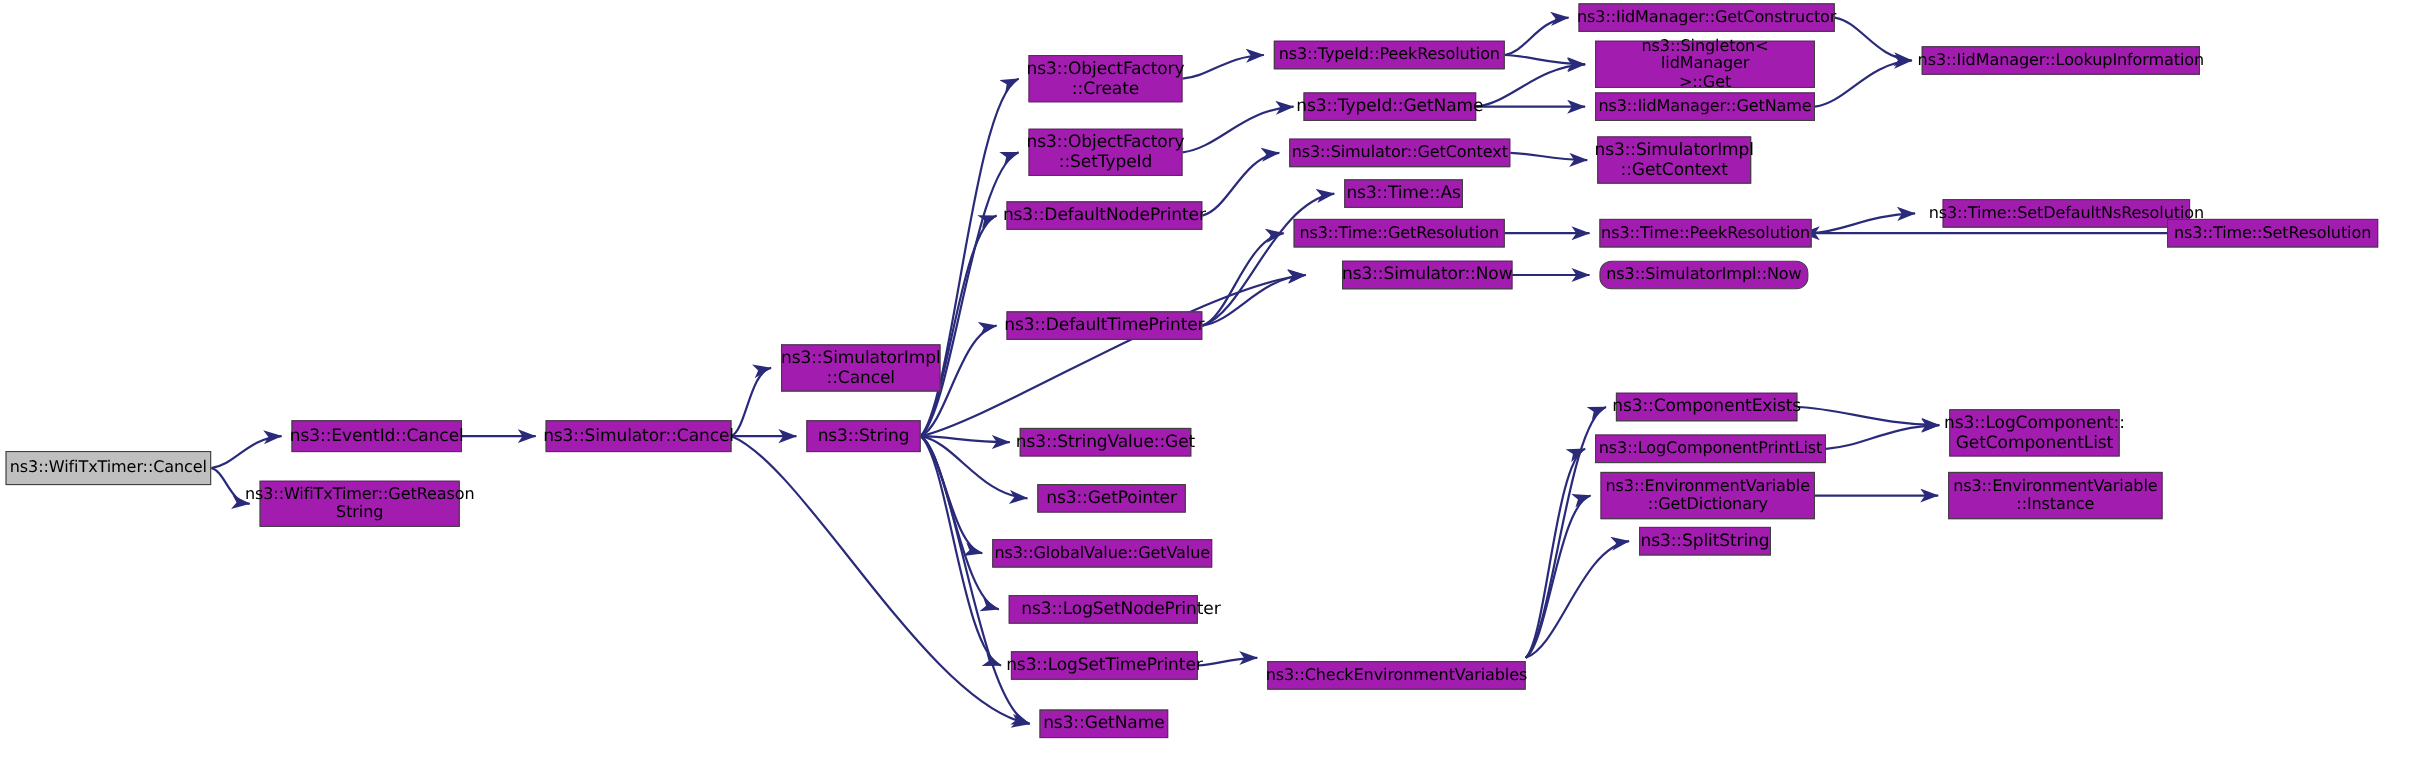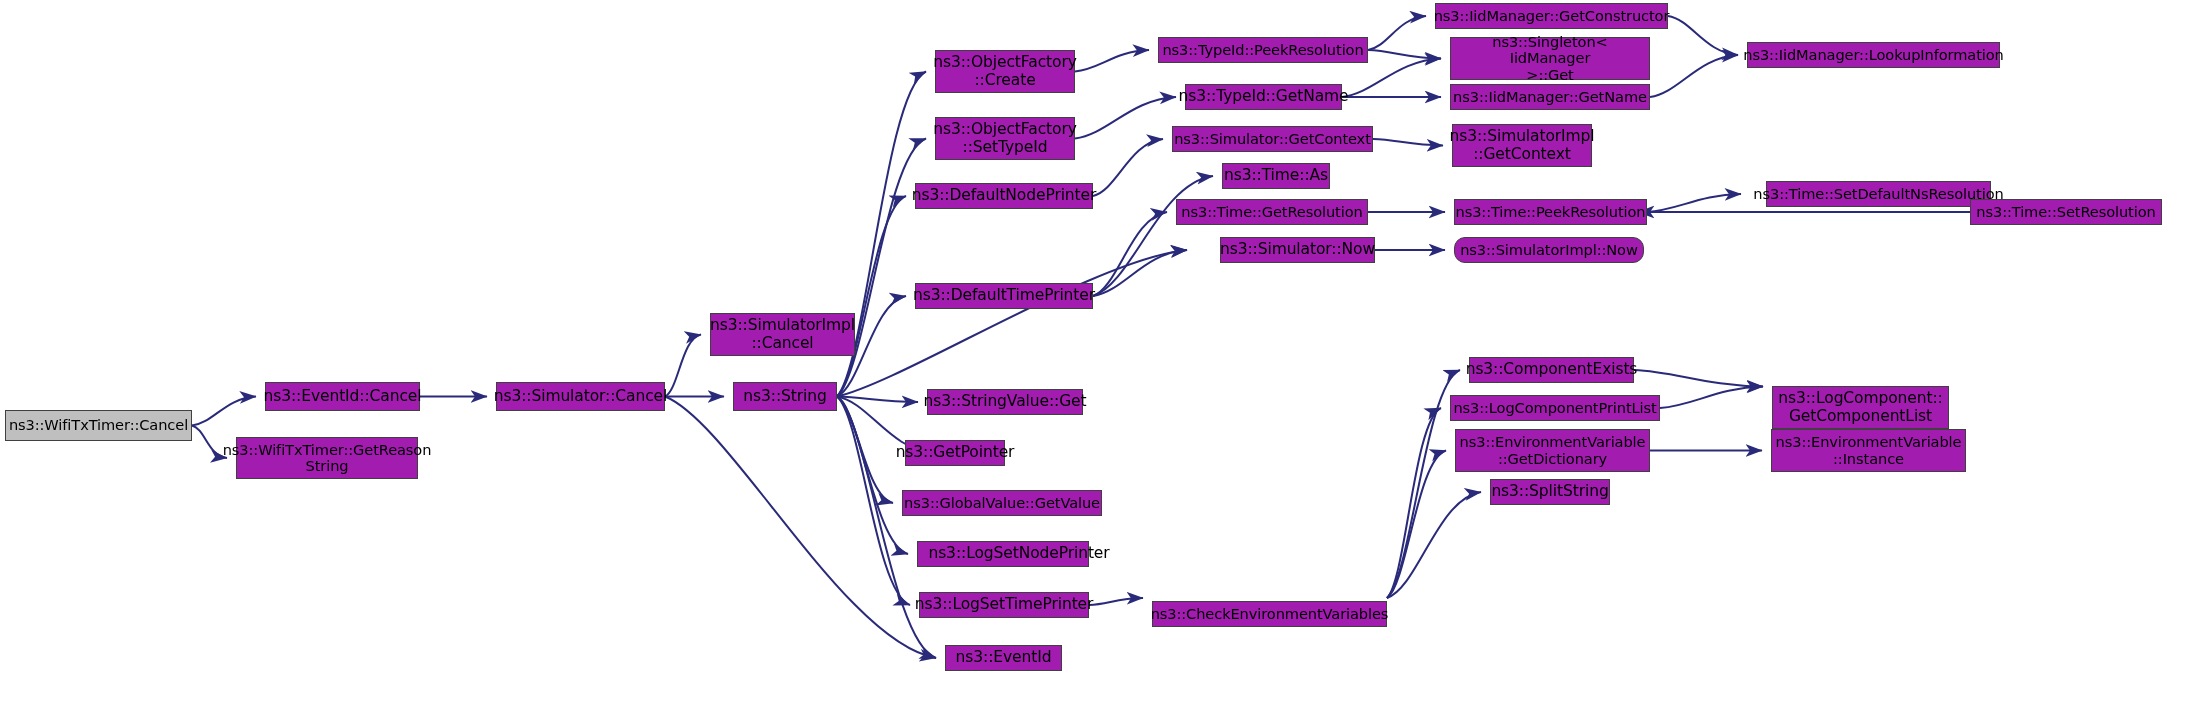--- a/index.html
+++ b/index.html
@@ -101,34 +101,34 @@
       </div>
       <div class="node" style="left: 915px; top: 183px; width: 178px; height: 26px;">
         <span class="lbl">ns3::DefaultNodePrinter</span>
       </div>
       <div class="node" style="left: 915px; top: 283px; width: 178px; height: 26px;">
         <span class="lbl">ns3::DefaultTimePrinter</span>
       </div>
       <div class="node" style="left: 927px; top: 389px; width: 156px; height: 26px;">
         <span class="lbl">ns3::StringValue::Get</span>
       </div>
-      <div class="node" style="left: 905px; top: 440px; width: 100px; height: 26px;">
+      <div class="node" style="left: 943px; top: 440px; width: 135px; height: 26px;">
         <span class="lbl">ns3::GetPointer</span>
       </div>
       <div class="node small" style="left: 902px; top: 490px; width: 200px; height: 26px;">
         <span class="lbl">ns3::GlobalValue::GetValue</span>
       </div>
       <div class="node" style="left: 917px; top: 541px; width: 172px; height: 26px; padding-left: 32px;">
         <span class="lbl">ns3::LogSetNodePrinter</span>
       </div>
       <div class="node" style="left: 919px; top: 592px; width: 170px; height: 26px;">
         <span class="lbl">ns3::LogSetTimePrinter</span>
       </div>
       <div class="node" style="left: 945px; top: 645px; width: 117px; height: 26px;">
-        <span class="lbl">ns3::EventId</span>
+        <span class="lbl">ns3::GetName</span>
       </div>
       <div class="node small" style="left: 1158px; top: 37px; width: 210px; height: 26px;">
         <span class="lbl">ns3::TypeId::PeekResolution</span>
       </div>
       <div class="node" style="left: 1185px; top: 84px; width: 157px; height: 26px;">
         <span class="lbl">ns3::TypeId::GetName</span>
       </div>
       <div class="node small" style="left: 1172px; top: 126px; width: 201px; height: 26px;">
         <span class="lbl">ns3::Simulator::GetContext</span>
       </div>
@@ -179,21 +179,21 @@
       </div>
       <div class="node small" style="left: 1750px; top: 181px; width: 225px; height: 26px; margin-left: 16px;">
         <span class="lbl">ns3::Time::SetDefaultNsResolution</span>
       </div>
       <div class="node small" style="left: 1970px; top: 199px; width: 192px; height: 26px;">
         <span class="lbl">ns3::Time::SetResolution</span>
       </div>
       <div class="node small" style="left: 1747px; top: 42px; width: 253px; height: 26px;">
         <span class="lbl">ns3::IidManager::LookupInformation</span>
       </div>
-      <div class="node" style="left: 1772px; top: 386px; width: 177px; height: 43px;">
+      <div class="node" style="left: 1772px; top: 372px; width: 155px; height: 43px;">
         <span class="lbl">ns3::LogComponent::
 GetComponentList</span>
       </div>
       <div class="node small" style="left: 1771px; top: 429px; width: 195px; height: 43px;">
         <span class="lbl">ns3::EnvironmentVariable
 ::Instance</span>
       </div>
     </div>
 </div>
 

